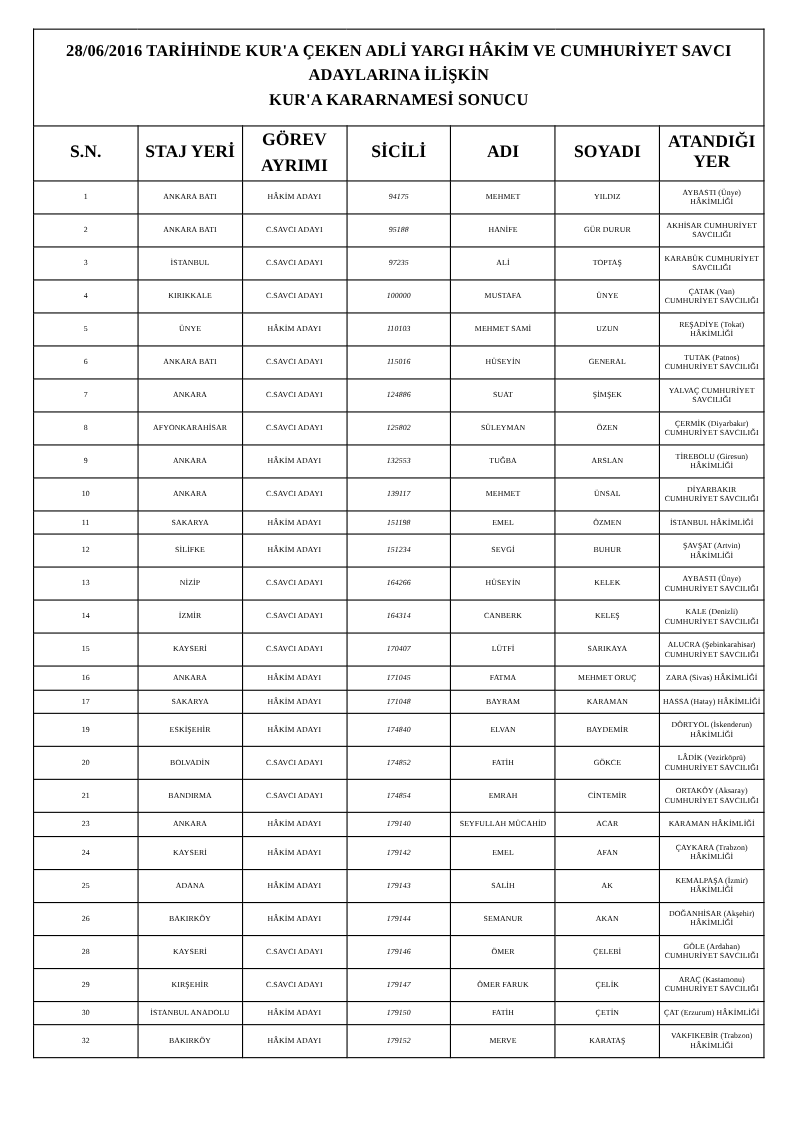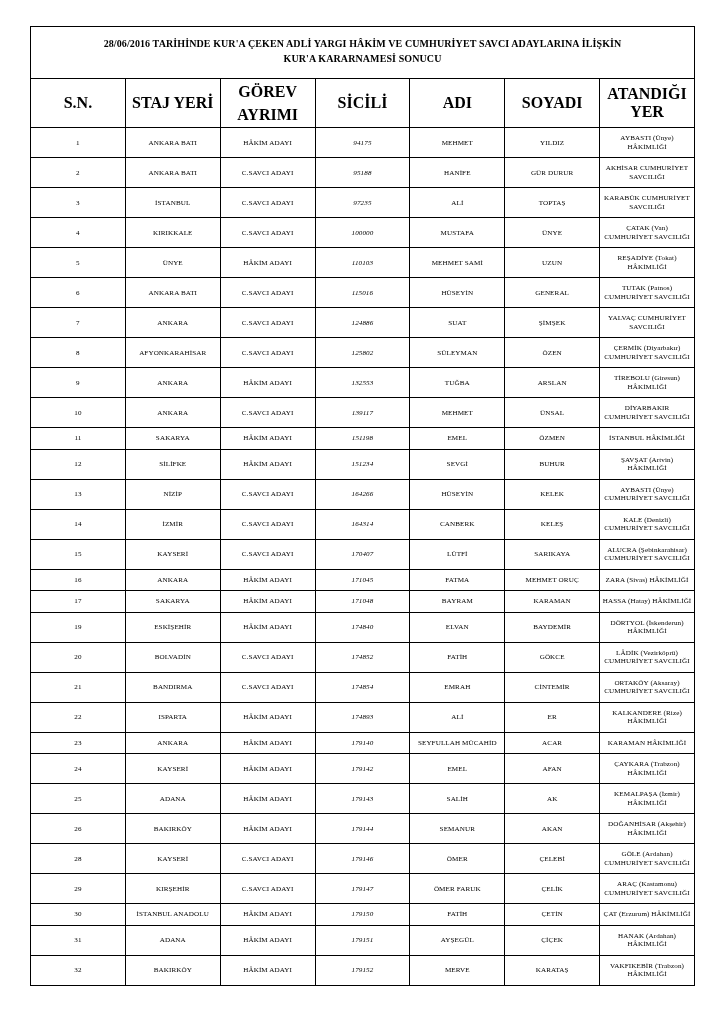--- a/index.html
+++ b/index.html
@@ -24,21 +24,21 @@
     border-collapse: collapse;
     table-layout: fixed;
   }
   table.doc td, table.doc th {
     border: 1px solid #000000;
     text-align: center;
     vertical-align: middle;
   }
   .title-cell {
     padding: 10px 14px 12px 14px;
-    font-size: 10px;
+    font-size: 15px;
     font-weight: bold;
     line-height: 1.45;
     letter-spacing: 0.1px;
   }
   tbody td {
     font-size: 7.1px;
     padding: 6px 2px;
     line-height: 1.2;
     letter-spacing: 0.1px;
   }
@@ -251,29 +251,20 @@
         <tr>
           <td class="col-sn">21</td>
           <td class="col-staj">BANDIRMA</td>
           <td class="col-gorev">C.SAVCI ADAYI</td>
           <td class="col-sicil">174854</td>
           <td class="col-adi">EMRAH</td>
           <td class="col-soyadi">CİNTEMİR</td>
           <td class="col-atandigi">ORTAKÖY (Aksaray) CUMHURİYET SAVCILIĞI</td>
         </tr>
         <tr>
-          <td class="col-sn">22</td>
-          <td class="col-staj">ISPARTA</td>
-          <td class="col-gorev">HÂKİM ADAYI</td>
-          <td class="col-sicil">174893</td>
-          <td class="col-adi">ALİ</td>
-          <td class="col-soyadi">ER</td>
-          <td class="col-atandigi">KALKANDERE (Rize) HÂKİMLİĞİ</td>
-        </tr>
-        <tr>
           <td class="col-sn">23</td>
           <td class="col-staj">ANKARA</td>
           <td class="col-gorev">HÂKİM ADAYI</td>
           <td class="col-sicil">179140</td>
           <td class="col-adi">SEYFULLAH MÜCAHİD</td>
           <td class="col-soyadi">ACAR</td>
           <td class="col-atandigi">KARAMAN HÂKİMLİĞİ</td>
         </tr>
         <tr>
           <td class="col-sn">24</td>
@@ -321,29 +312,20 @@
           <td class="col-atandigi">ARAÇ (Kastamonu) CUMHURİYET SAVCILIĞI</td>
         </tr>
         <tr>
           <td class="col-sn">30</td>
           <td class="col-staj">İSTANBUL ANADOLU</td>
           <td class="col-gorev">HÂKİM ADAYI</td>
           <td class="col-sicil">179150</td>
           <td class="col-adi">FATİH</td>
           <td class="col-soyadi">ÇETİN</td>
           <td class="col-atandigi">ÇAT (Erzurum) HÂKİMLİĞİ</td>
-        </tr>
-        <tr>
-          <td class="col-sn">31</td>
-          <td class="col-staj">ADANA</td>
-          <td class="col-gorev">HÂKİM ADAYI</td>
-          <td class="col-sicil">179151</td>
-          <td class="col-adi">AYŞEGÜL</td>
-          <td class="col-soyadi">ÇİÇEK</td>
-          <td class="col-atandigi">HANAK (Ardahan) HÂKİMLİĞİ</td>
         </tr>
         <tr>
           <td class="col-sn">32</td>
           <td class="col-staj">BAKIRKÖY</td>
           <td class="col-gorev">HÂKİM ADAYI</td>
           <td class="col-sicil">179152</td>
           <td class="col-adi">MERVE</td>
           <td class="col-soyadi">KARATAŞ</td>
           <td class="col-atandigi">VAKFIKEBİR (Trabzon) HÂKİMLİĞİ</td>
         </tr>

